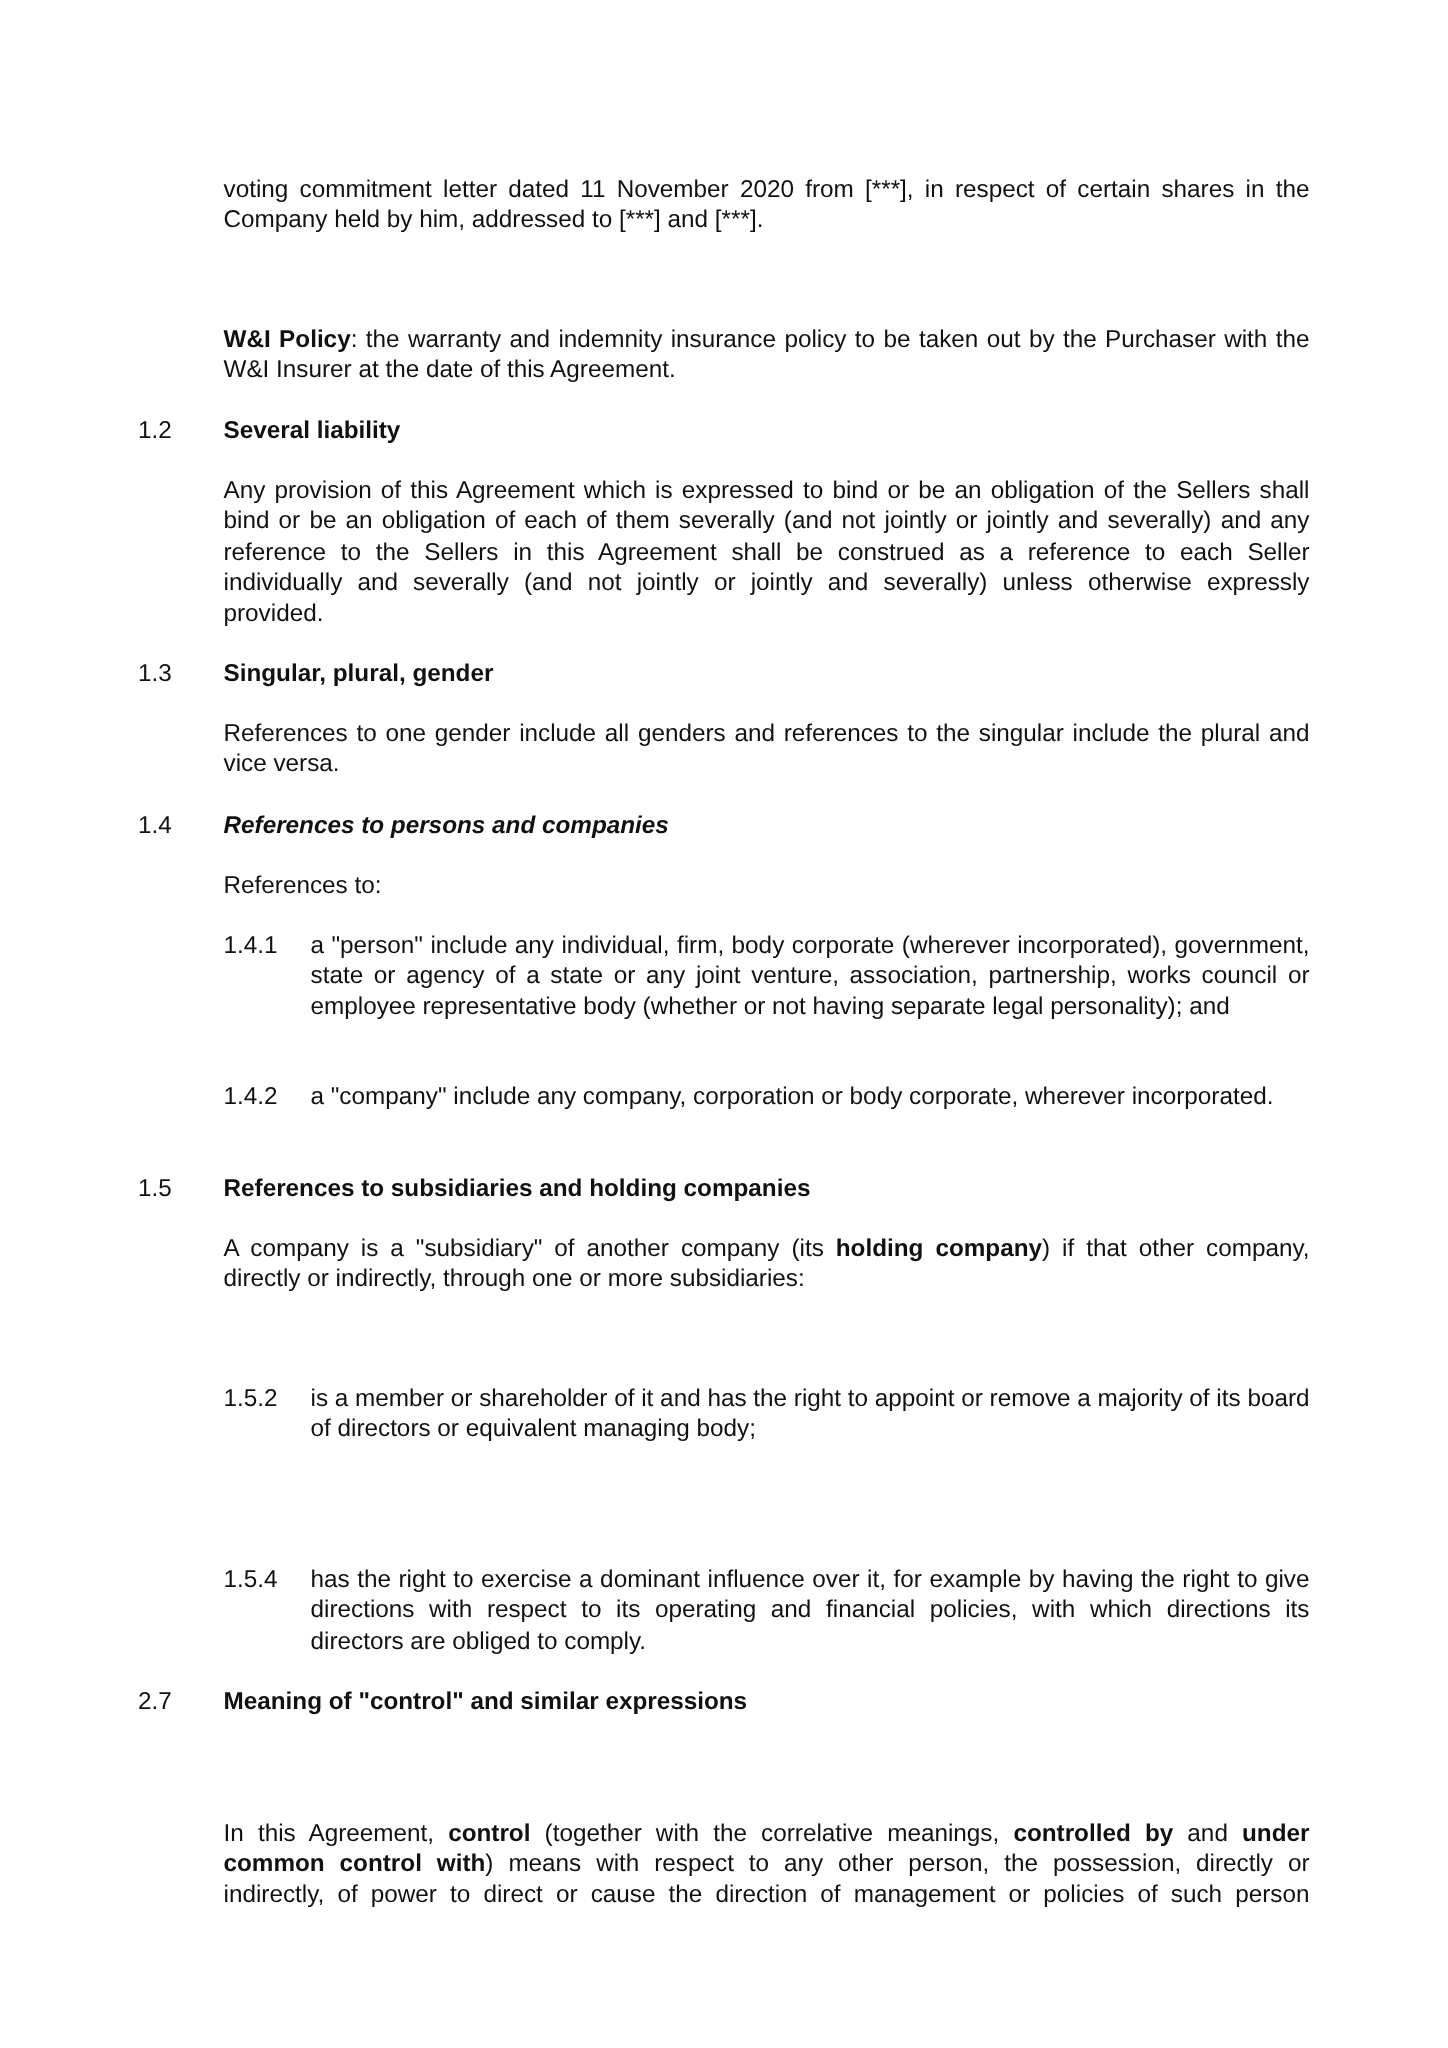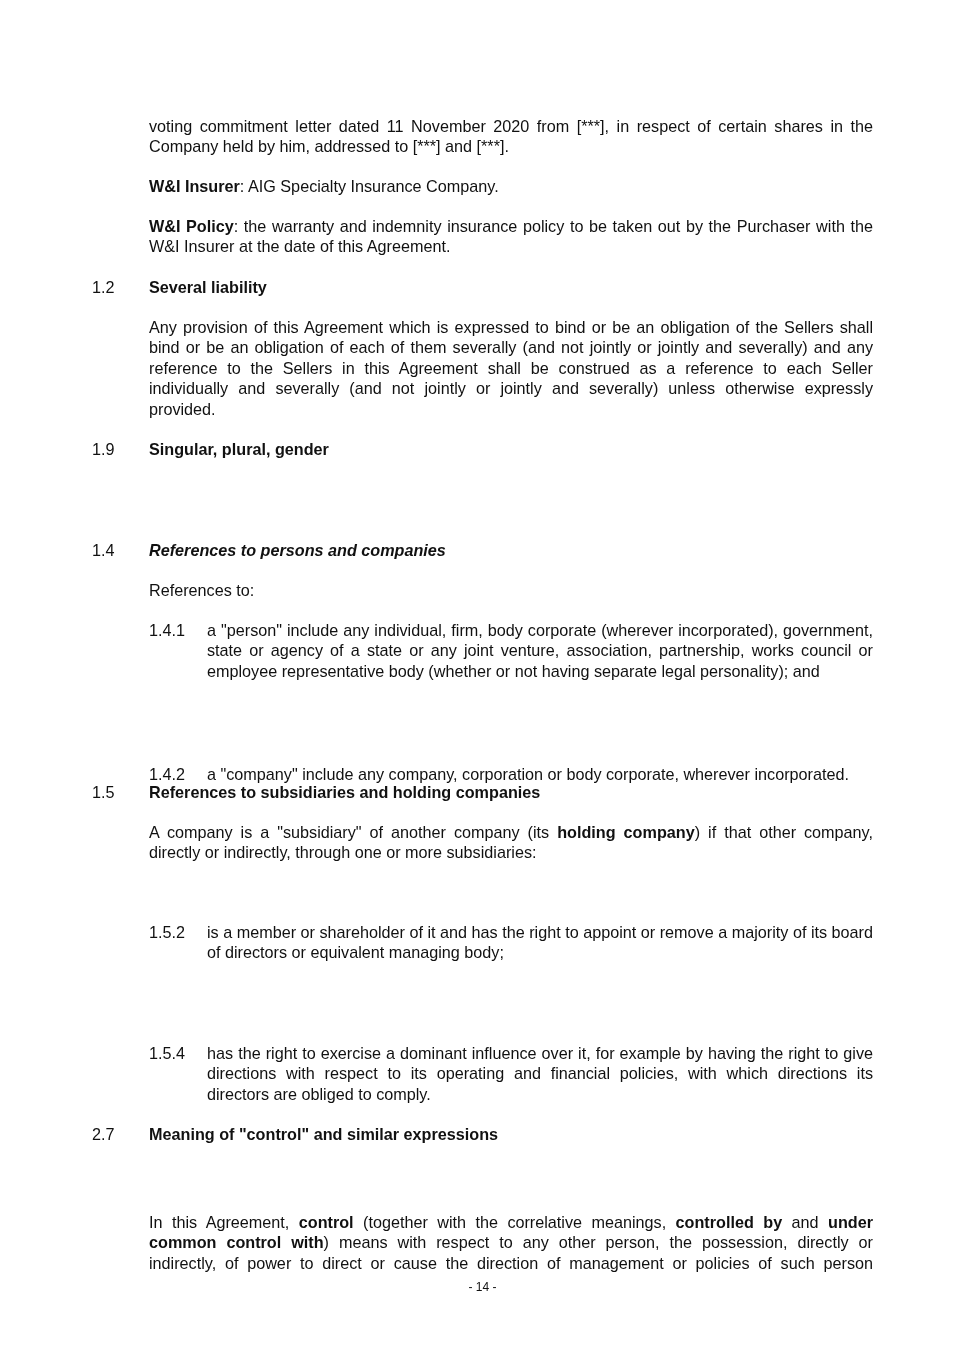--- a/index.html
+++ b/index.html
@@ -22,49 +22,49 @@
 </style>
 </head>
 <body>
 
 <div class="page">
 
   <div class="block" style="top:116px;">
     <p>voting commitment letter dated 11 November 2020 from [***], in respect of certain shares in the Company held by him, addressed to [***] and [***].</p>
   </div>
 
-  <div class="block" style="top:176px;">
-    <p><b>W&amp;I Insurer</b><span>: AIG Specialty Insurance Company.</span></p>
-  </div>
 
   <div class="block" style="top:216px;">
     <p><b>W&amp;I Policy</b><span>: the warranty and indemnity insurance policy to be taken out by the Purchaser with the W&amp;I Insurer at the date of this Agreement.</span></p>
   </div>
 
   <div class="num" style="top:277px;">1.2</div>
   <div class="heading" style="top:277px;">Several liability</div>
   <div class="block" style="top:317px;">
     <p>Any provision of this Agreement which is expressed to bind or be an obligation of the Sellers shall bind or be an obligation of each of them severally (and not jointly or jointly and severally) and any reference to the Sellers in this Agreement shall be construed as a reference to each Seller individually and severally (and not jointly or jointly and severally) unless otherwise expressly provided.</p>
   </div>
 
-  <div class="num" style="top:439px;">1.9</div>
+  <div class="num" style="top:439px;">1.3</div>
   <div class="heading" style="top:439px;">Singular, plural, gender</div>
+  <div class="block" style="top:479px;">
+    <p>References to one gender include all genders and references to the singular include the plural and vice versa.</p>
+  </div>
 
   <div class="num" style="top:540px;">1.4</div>
   <div class="heading" style="top:540px;font-style:italic;">References to persons and companies</div>
   <div class="block" style="top:580px;">
     <p>References to:</p>
   </div>
 
   <div class="sub" style="top:620px;">
     <span class="subnum">1.4.1</span>
     <div class="subtext">a "person" include any individual, firm, body corporate (wherever incorporated), government, state or agency of a state or any joint venture, association, partnership, works council or employee representative body (whether or not having separate legal personality); and</div>
   </div>
 
-  <div class="sub" style="top:764px;">
+  <div class="sub" style="top:721px;">
     <span class="subnum">1.4.2</span>
     <div class="subtext">a "company" include any company, corporation or body corporate, wherever incorporated.</div>
   </div>
 
   <div class="num" style="top:782px;">1.5</div>
   <div class="heading" style="top:782px;">References to subsidiaries and holding companies</div>
   <div class="block" style="top:822px;">
     <p><span>A company is a "subsidiary" of another company (its </span><b>holding company</b><span>) if that other company, directly or indirectly, through one or more subsidiaries:</span></p>
   </div>
 
@@ -81,14 +81,13 @@
   </div>
 
   <div class="num" style="top:1124px;">2.7</div>
   <div class="heading" style="top:1124px;">Meaning of "control" and similar expressions</div>
   <div class="block" style="top:1164px;margin-top:48px;">
     <p class="justify-last">
       <span>In this Agreement, </span><b>control</b><span> (together with the correlative meanings, </span><b>controlled by</b><span> and </span><b>under common control with</b><span>) means with respect to any other person, the possession, directly or indirectly, of power to direct or cause the direction of management or policies of such person</span>
     </p>
   </div>
 
-  <div class="footer">- 14 -</div>
 </div>
 
 </body></html>

